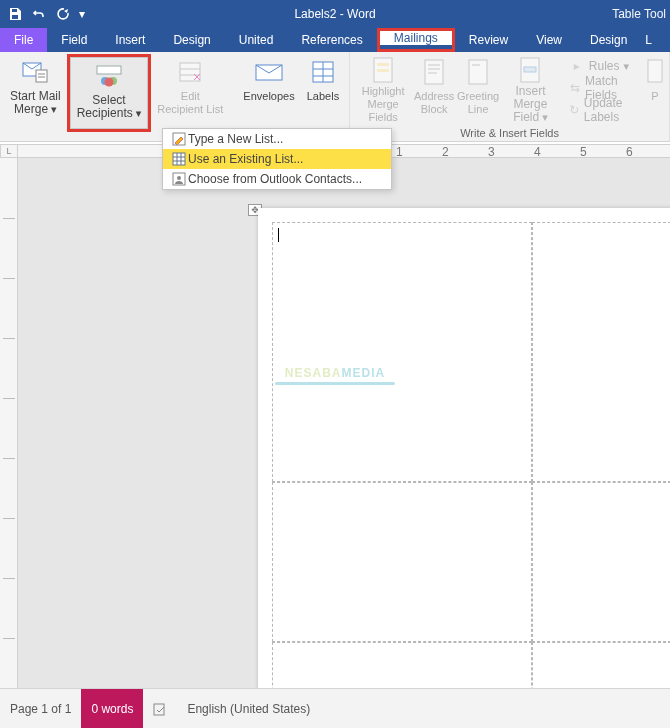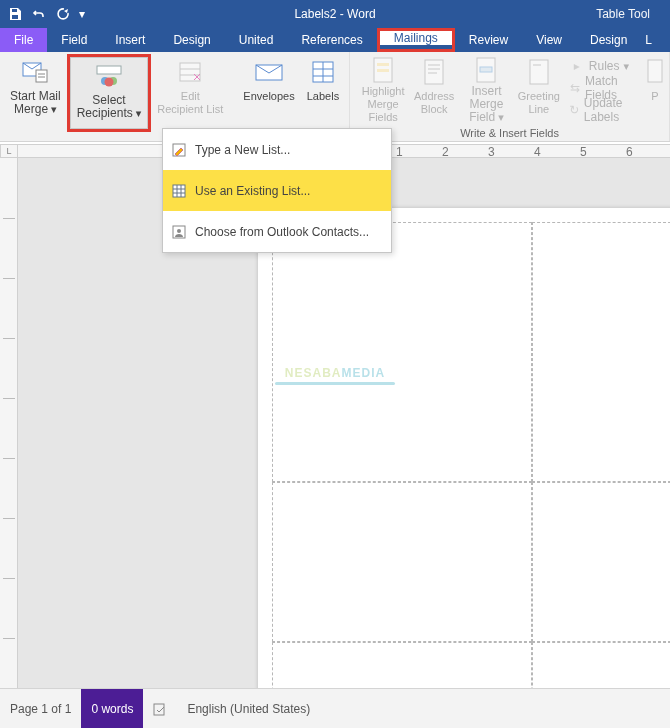--- a/index.html
+++ b/index.html
@@ -1,21 +1,21 @@
 <!DOCTYPE html>
 <html><head>
 <meta charset="utf-8">
 <style>
 *{margin:0;padding:0;box-sizing:border-box;font-family:"Segoe UI",Tahoma,sans-serif;font-size:12px;-webkit-user-select:none;user-select:none}
 body{width:670px;height:728px;overflow:hidden;background:#fff;position:relative}
 .titlebar{height:28px;background:#2b579a;color:#fff;display:flex;align-items:center;position:relative}
 .qat{display:flex;align-items:center;gap:2px;padding:0 4px}
 .qat-btn{width:22px;height:22px;display:flex;align-items:center;justify-content:center;color:#fff}
 .title-center{position:absolute;left:50%;transform:translateX(-50%);font-size:12px}
-.title-right{margin-left:auto;padding-right:20px;font-size:12px;opacity:.95}
+.title-right{margin-left:auto;padding-right:4px;font-size:12px;opacity:.95}
 
 .ribbon-tabs{height:24px;background:#2b579a;display:flex;align-items:stretch;color:#fff}
 .file-tab{background:#8b5cf6;padding:0 14px;display:flex;align-items:center}
 .rtab{padding:0 14px;display:flex;align-items:center;cursor:pointer}
 .rtab.active{background:#fff;color:#2b579a}
 .tab-red-box{border:3px solid #e03b32;padding:0;margin:0}
 
 .ribbon{height:90px;background:#f1f1f1;border-bottom:1px solid #d4d4d4;display:flex}
 .rgroup{display:flex;flex-direction:column;align-items:center;border-right:1px solid #e0e0e0;padding:2px 4px 0 4px}
 .rgroup-buttons{display:flex;flex:1;align-items:flex-start}
@@ -25,21 +25,21 @@
 .bigbtn .lbl{font-size:11px;color:#444}
 .bigbtn.disabled .lbl{color:#b3b3b3}
 .bigbtn.disabled .ico{opacity:.45}
 .smallcol{display:flex;flex-direction:column;gap:2px;padding:2px 4px}
 .smallrow{display:flex;align-items:center;gap:4px;font-size:11px;color:#444;height:20px;padding:0 4px}
 .smallrow.disabled{color:#b3b3b3}
 .smallrow .sico{width:16px;height:16px;display:flex;align-items:center;justify-content:center;opacity:.5}
 .ribbon-red-box{border:3px solid #e03b32}
 
 .dropdown{position:absolute;left:162px;top:128px;width:230px;background:#fff;border:1px solid #c6c6c6;box-shadow:2px 2px 6px rgba(0,0,0,.15);z-index:50}
-.dd-item{display:flex;align-items:center;gap:8px;height:41px;padding:0 8px;font-size:12px;color:#444;cursor:pointer}
+.dd-item{display:flex;align-items:center;gap:1px;height:20px;padding:0 8px;font-size:12px;color:#444;cursor:pointer}
 .dd-item.hover{background:#fde047}
 .dd-ico{width:16px;height:16px;display:flex;align-items:center;justify-content:center}
 .dd-red-box{position:absolute;border:3px solid #e03b32;pointer-events:none}
 
 .ruler-corner{position:absolute;left:0;top:144px;width:18px;height:14px;background:#f5f5f5;border:1px solid #d0d0d0;font-size:9px;display:flex;align-items:center;justify-content:center;color:#888}
 .ruler-h{position:absolute;left:18px;right:0;top:144px;height:14px;background:#f5f5f5;border-top:1px solid #d0d0d0;border-bottom:1px solid #d0d0d0;overflow:hidden;color:#777;font-size:9px}
 .ruler-h .ticks{position:absolute;left:378px;top:0;height:14px;white-space:nowrap;letter-spacing:18px}
 .ruler-v{position:absolute;left:0;top:158px;width:18px;bottom:22px;background:#f5f5f5;border-right:1px solid #d0d0d0}
 .ruler-v .vtick{position:absolute;left:3px;width:12px;height:1px;background:#bbb}
 
@@ -50,21 +50,21 @@
 .anchor{position:absolute;left:230px;top:46px;width:14px;height:12px;border:1px solid #999;background:#fff;font-size:9px;display:flex;align-items:center;justify-content:center;color:#777}
 .cursor-caret{position:absolute;width:1px;height:14px;background:#000}
 
 .wm{position:absolute;left:50%;top:350px;transform:translateX(-50%);font-size:30px;font-weight:700;letter-spacing:1px;color:rgba(170,200,80,.35);pointer-events:none}
 .wm span{color:rgba(80,180,200,.4)}
 .wm-u{position:absolute;left:50%;top:382px;transform:translateX(-50%);width:120px;height:6px;pointer-events:none}
 .wm-u::before{content:"";position:absolute;left:0;right:0;top:0;height:3px;background:rgba(80,180,200,.4);border-radius:3px}
 
 .statusbar{position:absolute;left:0;right:0;bottom:0;height:40px;background:#f3f3f3;border-top:1px solid #d4d4d4;display:flex;align-items:center;color:#555;font-size:11px}
 .statusbar > div{padding:0 10px;height:100%;display:flex;align-items:center}
-.sb-dark{background:#4c1d95;color:#fff}
+.sb-dark{background:#be185d;color:#fff}
 svg{display:block}
 </style>
 </head>
 <body>
 
 <div class="titlebar">
   <div class="qat">
     <div class="qat-btn">
         <svg width="14" height="14" viewBox="0 0 14 14">
           <path fill="#fff" d="M2 1h8l3 3v9H2zM4 2v3h5V2z"></path>
@@ -198,35 +198,35 @@
               <line x1="5" y1="14" x2="14" y2="14" stroke="#999"></line>
             </svg>
           </div>
         <div class="lbl" style="white-space:pre-line">Address
 Block</div>
       </div>
       <div class="bigbtn disabled">
         <div class="ico">
             <svg width="22" height="26" viewBox="0 0 22 26">
               <rect x="2" y="1" width="18" height="24" fill="#fff" stroke="#999"></rect>
+              <line x1="5" y1="6" x2="13" y2="6" stroke="#999"></line>
+            </svg>
+          </div>
+        <div class="lbl" style="white-space:pre-line">Greeting
+Line</div>
+      </div>
+      <div class="bigbtn disabled">
+        <div class="ico">
+            <svg width="22" height="26" viewBox="0 0 22 26">
+              <rect x="2" y="1" width="18" height="24" fill="#fff" stroke="#999"></rect>
               <rect x="5" y="10" width="12" height="5" fill="#cfe2f3" stroke="#6fa8dc"></rect>
             </svg>
           </div>
         <div class="lbl"><span style="white-space:pre-line">Insert Merge
 Field</span> ▾</div>
-      </div>
-      <div class="bigbtn disabled">
-        <div class="ico">
-            <svg width="22" height="26" viewBox="0 0 22 26">
-              <rect x="2" y="1" width="18" height="24" fill="#fff" stroke="#999"></rect>
-              <line x1="5" y1="6" x2="13" y2="6" stroke="#999"></line>
-            </svg>
-          </div>
-        <div class="lbl" style="white-space:pre-line">Greeting
-Line</div>
       </div>
       <div class="smallcol">
         <div class="smallrow disabled"><div class="sico">▸</div><span>Rules</span> ▾</div>
         <div class="smallrow disabled">
             <div class="sico">⇆</div>
             <span>Match Fields</span>
           </div>
         <div class="smallrow disabled">
             <div class="sico">↻</div>
             <span>Update Labels</span>

